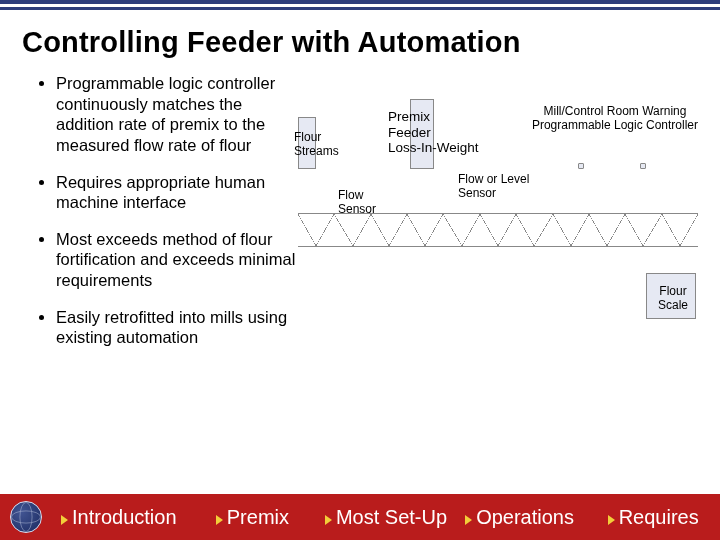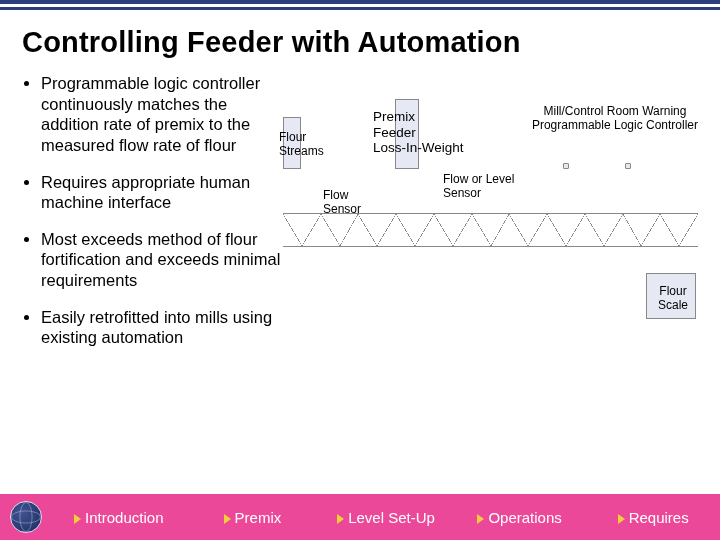--- a/index.html
+++ b/index.html
@@ -18,21 +18,21 @@
   .title {
     font-size: 29px;
     font-weight: bold;
     color: #000;
     padding: 16px 22px 14px 22px;
     letter-spacing: 0.2px;
   }
 
   .content {
     display: flex;
-    padding: 0 22px 0 23px;
+    padding: 0 22px 0 38px;
   }
   .bullets {
     width: 260px;
     font-size: 16.5px;
     line-height: 1.25;
     color: #000;
   }
   .bullets ul { list-style: disc; padding-left: 18px; }
   .bullets li { margin-bottom: 16px; }
 
@@ -77,25 +77,25 @@
   }
   .tri::after {
     right: 0;
     background: linear-gradient(to top left, transparent 49%, #888 49% 51%, transparent 51%);
   }
 
   .navbar {
     position: absolute;
     left: 0; right: 0; bottom: 0;
     height: 46px;
-    background: #ec4899;
+    background: #b91c1c;
     display: flex;
     align-items: center;
     color: #fff;
-    font-size: 15px;
+    font-size: 20px;
   }
   .nav-logo {
     width: 52px;
     height: 46px;
     display: flex;
     align-items: center;
     justify-content: center;
   }
   .globe {
     width: 32px; height: 32px;
@@ -188,16 +188,16 @@
 Scale</div>
   </div>
 </div>
 
 <div class="navbar">
   <div class="nav-logo">
       <div class="globe"></div>
     </div>
   <div class="nav-item"><span class="arrow"></span><span>Introduction</span></div>
   <div class="nav-item"><span class="arrow"></span><span>Premix</span></div>
-  <div class="nav-item"><span class="arrow"></span><span>Level Set-Up</span></div>
+  <div class="nav-item"><span class="arrow"></span><span>Most Set-Up</span></div>
   <div class="nav-item"><span class="arrow"></span><span>Operations</span></div>
   <div class="nav-item"><span class="arrow"></span><span>Requires</span></div>
 </div>
 
 </body></html>

